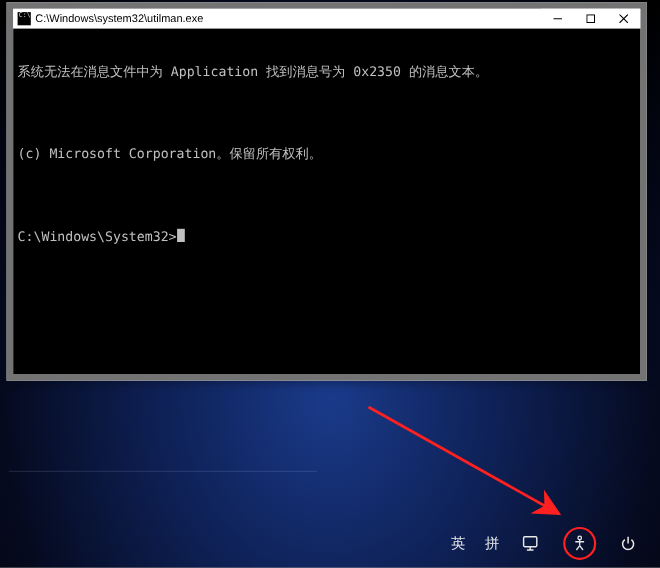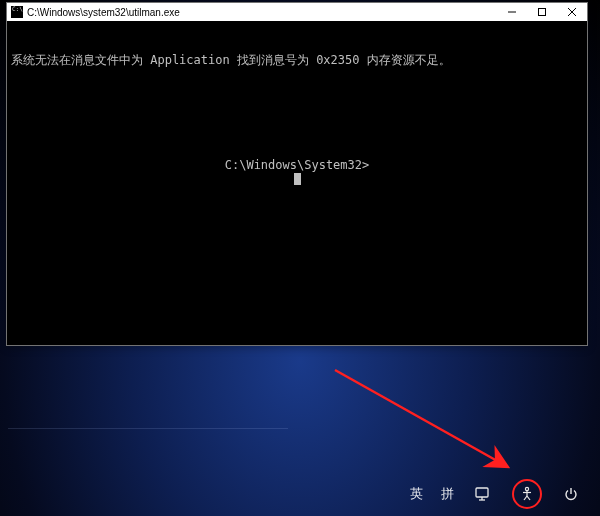--- a/index.html
+++ b/index.html
@@ -8,21 +8,21 @@
     background: radial-gradient(ellipse at 50% 70%, #1a3a8a 0%, #0d1e50 40%, #050a1f 70%, #000 100%);
     position: relative;
   }
   .console-window {
     position: absolute;
     left: 6px;
     top: 2px;
     width: 582px;
     height: 344px;
     background: #ffffff;
-    border: 1px solid #737373;
+    border: 6px solid #737373;
     box-shadow: 0 2px 8px rgba(0,0,0,0.3);
     display: flex;
     flex-direction: column;
   }
   .titlebar {
     height: 18px;
     background: #ffffff;
     display: flex;
     align-items: center;
     padding: 0 4px;
@@ -60,21 +60,21 @@
     color: #c0c0c0;
     font-family: "NSimSun", "SimSun", Consolas, monospace;
     font-size: 12px;
     line-height: 15px;
     padding: 2px 4px;
     white-space: pre-wrap;
     overflow: hidden;
     position: relative;
   }
   .console-line { white-space: pre; }
-  .prompt-line { display: flex; align-items: center; flex-direction: column; }
+  .prompt-line { display: flex; align-items: flex-start; }
   .cursor {
     display: inline-block;
     width: 7px; height: 12px;
     background: #c0c0c0;
     margin-left: 0px;
     vertical-align: text-bottom;
   }
 
   .taskbar {
     position: absolute;
@@ -139,22 +139,23 @@
       </div>
       <div class="win-btn close">
         <svg width="8" height="8" viewBox="0 0 8 8">
             <line x1="0" y1="0" x2="8" y2="8" stroke="#000" stroke-width="1"></line>
             <line x1="8" y1="0" x2="0" y2="8" stroke="#000" stroke-width="1"></line>
           </svg>
       </div>
     </div>
   </div>
   <div class="console-body">
-    <div class="console-line">系统无法在消息文件中为 Application 找到消息号为 0x2350 内存资源不足。</div>
+    <div class="console-line">系统无法在消息文件中为 Application 找到消息号为 0x2350 的消息文本。</div>
     <div class="console-line"></div>
+    <div class="console-line">(c) Microsoft Corporation。保留所有权利。</div>
     <div class="console-line"></div>
     <div class="prompt-line">
       <span>C:\Windows\System32&gt;</span><span class="cursor"></span>
     </div>
   </div>
 </div>
 
 <div class="divider-line"></div>
 
 <div class="arrow" style="left:330px; top:365px;">

